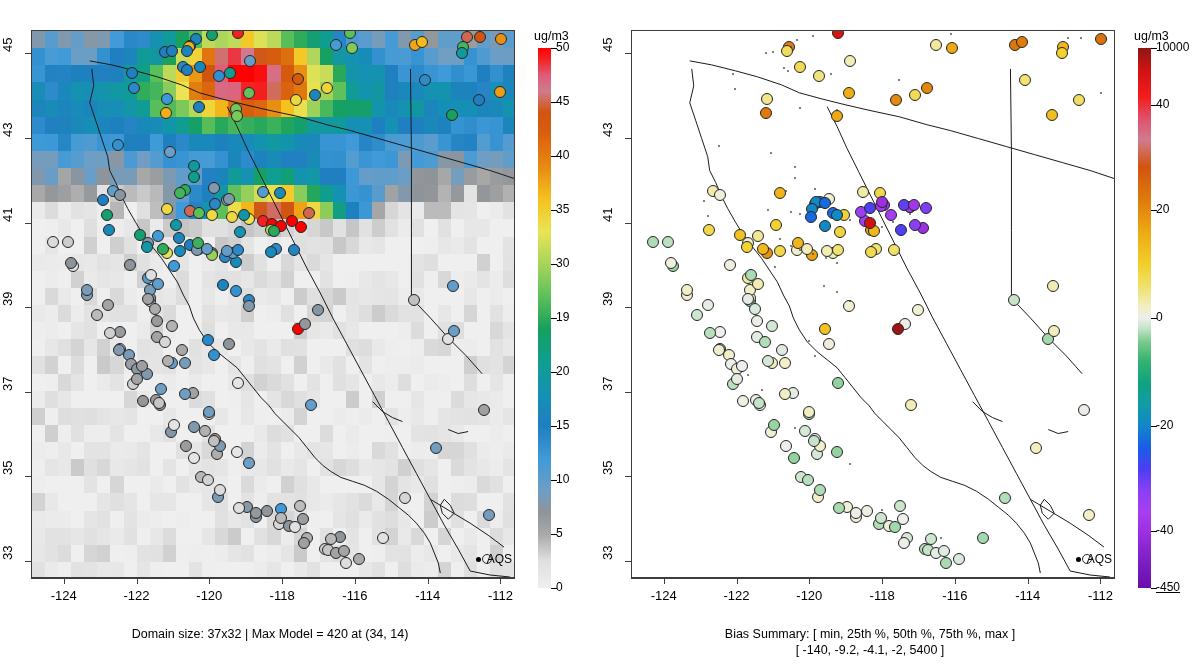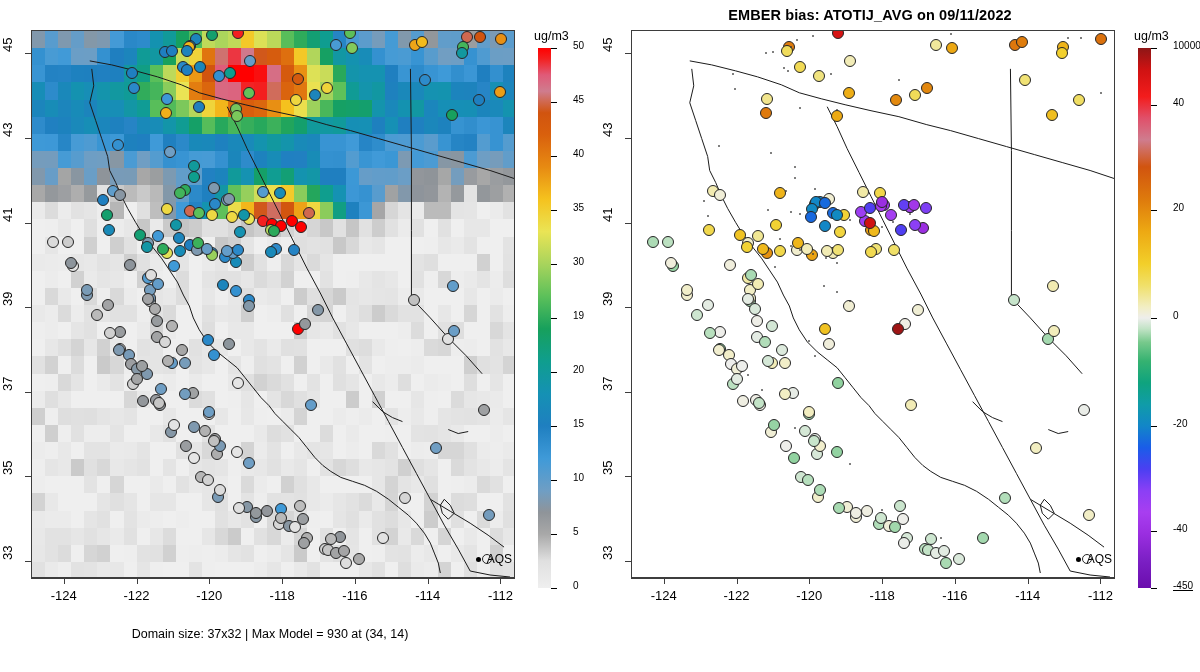--- a/index.html
+++ b/index.html
@@ -35,21 +35,21 @@
 
   
   .caption{position:absolute;left:0;top:626px;width:540px;text-align:center;
            font-size:12.5px;line-height:16px;color:#000;}
 
   
   .cbwrap{position:absolute;left:538px;top:30px;width:60px;height:548px;}
   .cbtitle{position:absolute;left:-4px;top:-1px;font-size:12.5px;white-space:nowrap;}
   .cbbar{position:absolute;left:0px;top:18px;width:13px;height:540px;}
   .cbtick{position:absolute;left:13px;width:6px;height:1px;background:#000;}
-  .cblab{position:absolute;left:35px;font-size:10px;white-space:nowrap;
+  .cblab{position:absolute;left:18px;font-size:12px;white-space:nowrap;
          transform:translateY(-8px);}
 
   
   .cell{position:absolute;}
   .mk{position:absolute;border-radius:50%;box-sizing:border-box;
       border:1px solid #262626;}
   .aqsdot{position:absolute;width:5px;height:5px;border-radius:50%;background:#000;}
   .aqslab{position:absolute;font-size:12px;color:#000;white-space:nowrap;}
   svg.vec{position:absolute;inset:0;width:100%;height:100%;overflow:visible;}
 </style>
@@ -1563,26 +1563,25 @@
           <div class="cbtick" style="top: 126px;"></div>
           <div class="cblab" style="top: 126px;">40</div>
           <div class="cbtick" style="top: 72px;"></div>
           <div class="cblab" style="top: 72px;">45</div>
           <div class="cbtick" style="top: 18px;"></div>
           <div class="cblab" style="top: 18px;">50</div>
         </div>
     </div>
 
     <div class="caption">
-      <div>Domain size: 37x32 | Max Model = 930 at (34, 14)</div>
+      <div>Domain size: 37x32 | Max Model = 420 at (34, 14)</div>
     </div>
   </div>
 
   <div class="panel right">
-    <div class="ptitle">EMBER bias: ATOTIJ_AVG on 09/11/2022</div>
 
     <div class="plotbox">
       <svg class="vec" viewBox="0 0 484 548" preserveAspectRatio="none">
         <g fill="none" stroke="#1a1a1a" stroke-width="1">
           <path d="M60,38 L62,55 L58,72 L64,90 L70,108 L76,126 L78,140 L84,152 L90,166
                    L96,178 L104,192 L112,205 L122,218 L130,228 L138,240 L146,252
                    L152,265 L158,276 L162,288 L168,300 L176,312 L186,322 L196,330
                    L206,338 L214,348 L222,358 L230,368 L238,376 L244,384 L252,392
                    L260,400 L268,408 L276,418 L284,428 L292,436 L300,442 L310,448
                    L322,452 L334,456 L346,462 L358,470 L368,478 L378,486 L386,494
@@ -1904,15 +1903,19 @@
           <div class="cblab" style="top: 288px;">0</div>
           <div class="cbtick" style="top: 396px;"></div>
           <div class="cblab" style="top: 396px;">-20</div>
           <div class="cbtick" style="top: 501.3px;"></div>
           <div class="cblab" style="top: 501.3px;">-40</div>
           <div class="cbtick" style="top: 558px;"></div>
           <div class="cblab" style="top: 558px; text-decoration: underline;">-450</div>
         </div>
     </div>
 
+    <div class="caption">
+      <div>Bias Summary: [ min, 25th %, 50th %, 75th %, max ]</div>
+      <div>[ -140,  -9.2,  -4.1,  -2,  5400 ]</div>
+    </div>
   </div>
 
 </div>
 
 </body></html>

